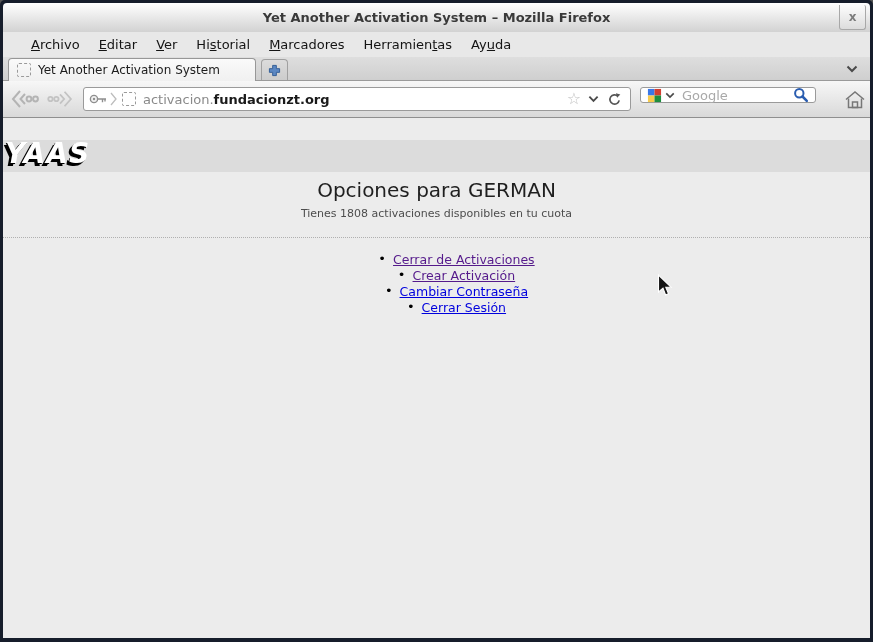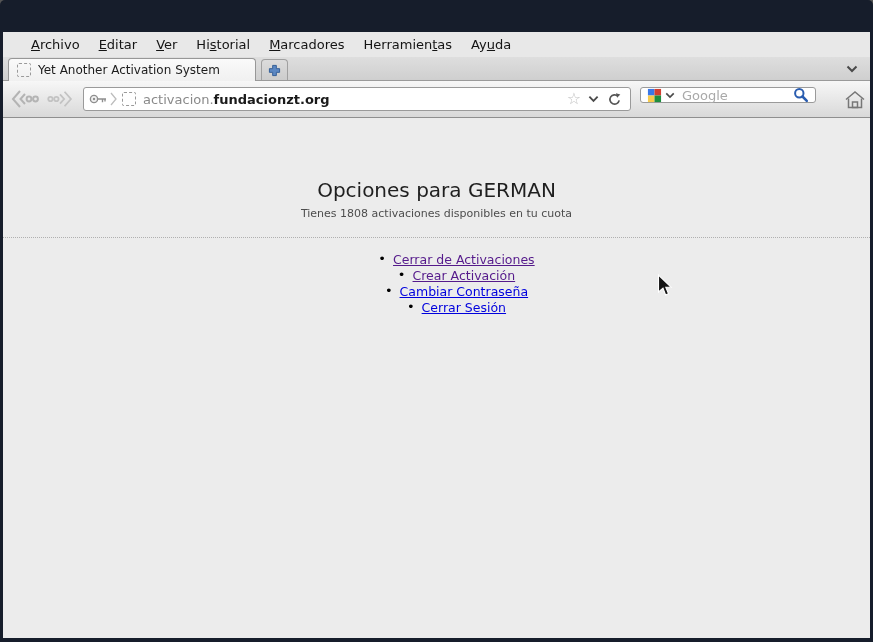--- a/index.html
+++ b/index.html
@@ -70,20 +70,26 @@
   .link-row{display:flex;justify-content:center;align-items:center;height:16px;}
   .bullet{color:#000;font-size:13px;margin-right:7px;line-height:16px;}
   .page-link{font-size:12.5px;text-decoration:underline;cursor:pointer;}
   .cursor{position:absolute;left:654px;top:156px;}
 </style>
 </head>
 <body>
 
 <div class="window">
 
+  <div class="titlebar">
+    <span class="title-text">Yet Another Activation System – Mozilla Firefox</span>
+    <div class="close-btn">
+      <span>x</span>
+    </div>
+  </div>
 
   <div class="menubar">
     <span class="menu-item"><span></span><span class="accel">A</span><span>rchivo</span></span>
     <span class="menu-item"><span></span><span class="accel">E</span><span>ditar</span></span>
     <span class="menu-item"><span></span><span class="accel">V</span><span>er</span></span>
     <span class="menu-item"><span>Hi</span><span class="accel">s</span><span>torial</span></span>
     <span class="menu-item"><span></span><span class="accel">M</span><span>arcadores</span></span>
     <span class="menu-item"><span>Herramien</span><span class="accel">t</span><span>as</span></span>
     <span class="menu-item"><span>Ay</span><span class="accel">u</span><span>da</span></span>
   </div>
@@ -167,20 +173,23 @@
     <div class="home-btn">
       <svg width="22" height="20" viewBox="0 0 22 20" fill="none" stroke="#777" stroke-width="1.5">
         <path d="M2 9.5 L11 2 L20 9.5"></path>
         <path d="M4.5 8.5 V17.5 H17.5 V8.5"></path>
         <rect x="8.5" y="12" width="5" height="5.5"></rect>
       </svg>
     </div>
   </div>
 
   <div class="content">
+    <div class="logo-banner">
+      <span class="logo-text">YAAS</span>
+    </div>
     <div class="page-heading">Opciones para GERMAN</div>
     <div class="page-subheading">Tienes 1808 activaciones disponibles en tu cuota</div>
     <div class="page-rule"></div>
 
     <div class="links-list">
       <div class="link-row">
         <span class="bullet">•</span>
         <a class="page-link" style="color: rgb(85, 26, 139);">Cerrar de Activaciones</a>
       </div>
       <div class="link-row">

